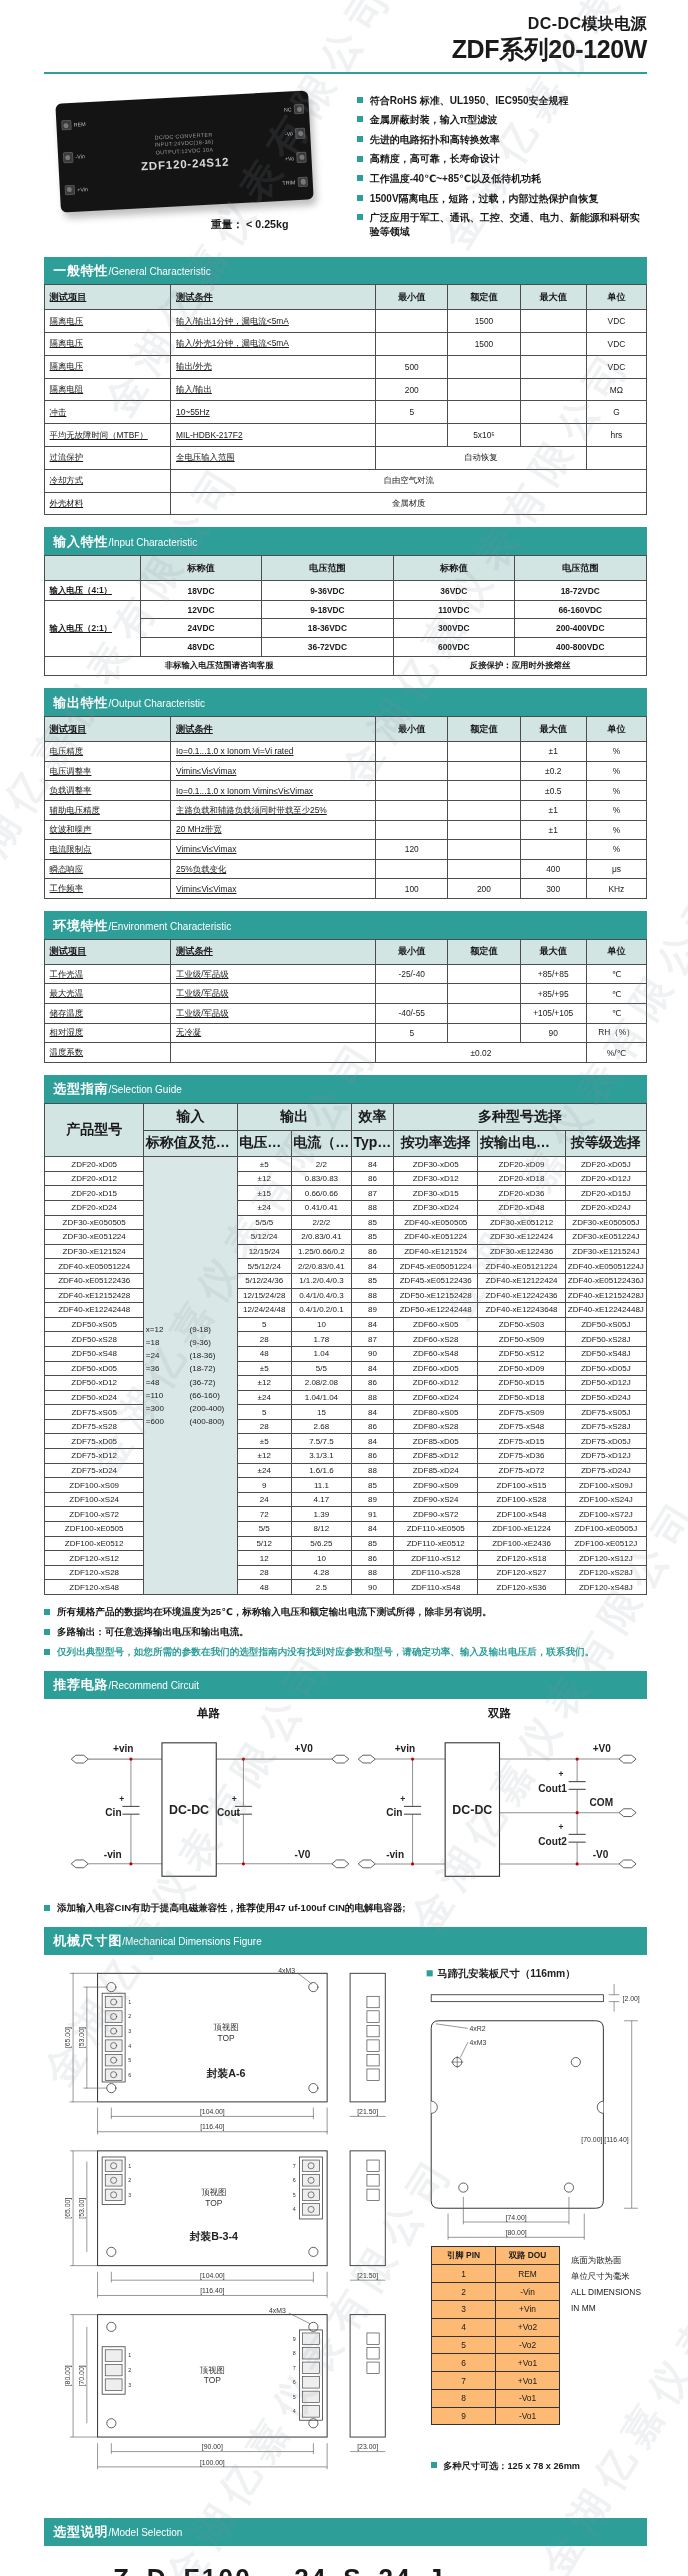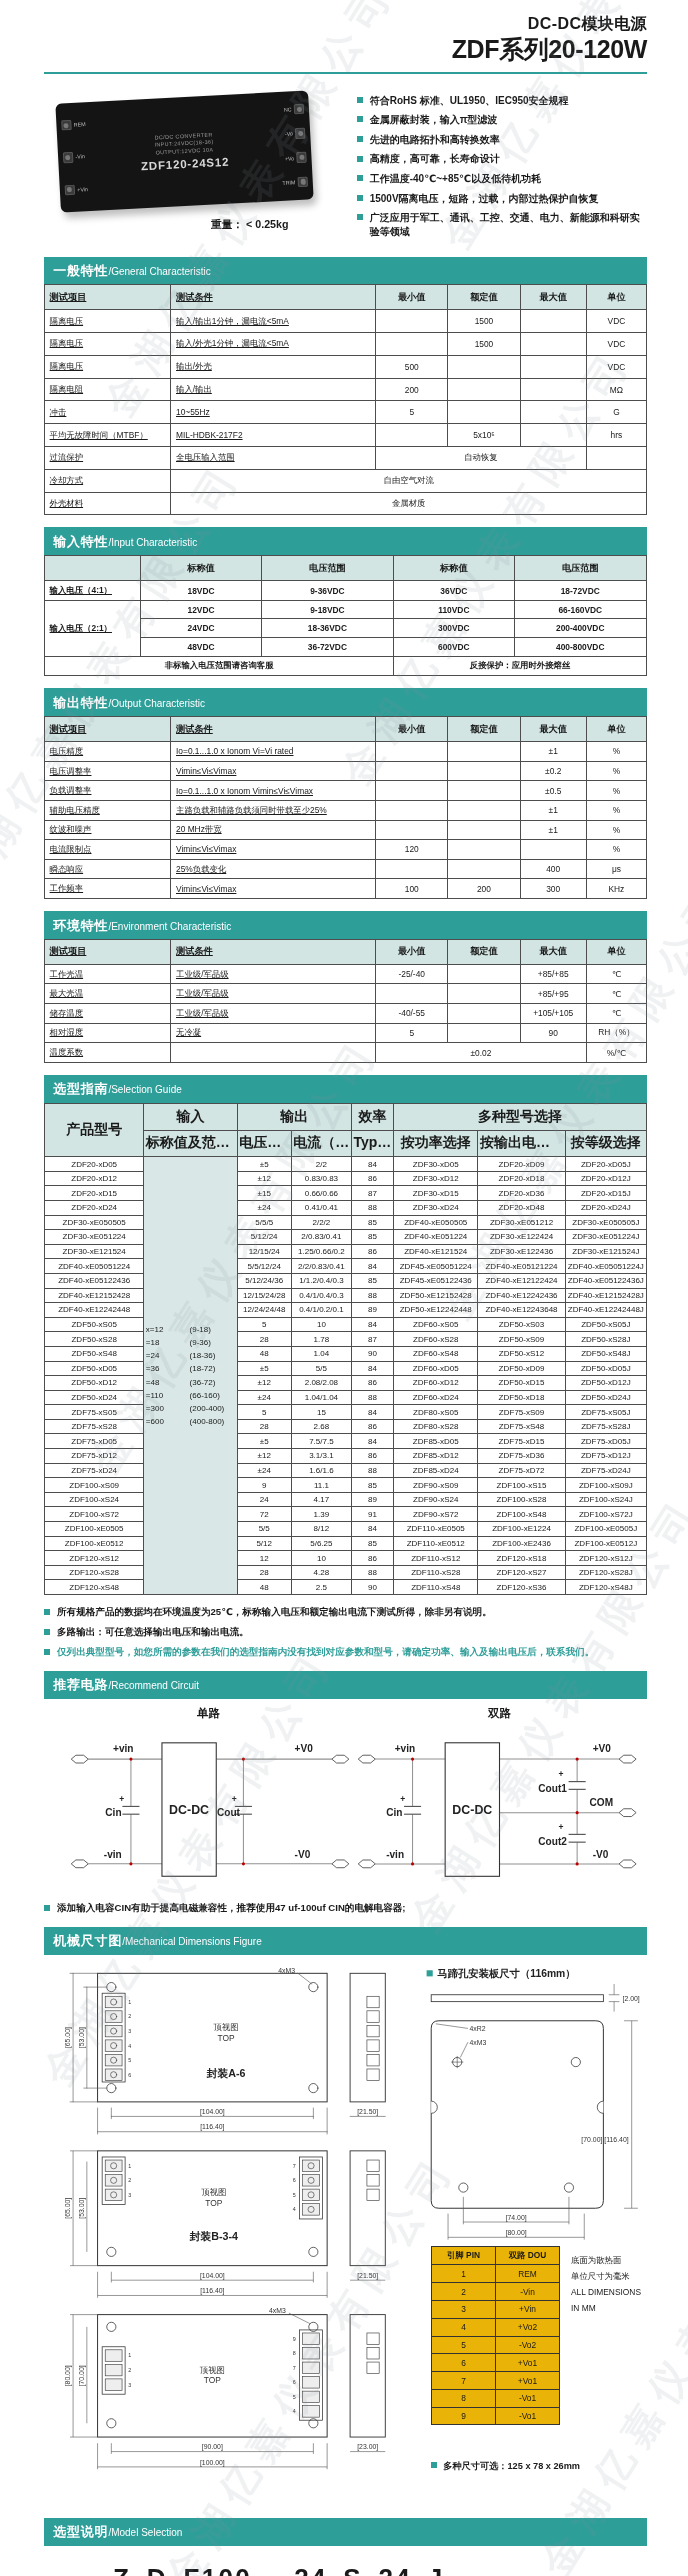--- a/index.html
+++ b/index.html
@@ -58,21 +58,21 @@
   .note-line.accent span:last-child{color:#2e9e99;}
   .notes{margin:10.7px 0 1.5px;}
   
   .circuits{display:flex;justify-content:flex-end;margin-top:3px;}
   .circ-title{text-align:center;font-size:11.5px;font-weight:bold;margin:4.6px 0 0;}
   svg text{font-family:"Liberation Sans","DejaVu Sans",sans-serif;}
   
   .mech{position:relative;height:545px;margin-top:6.1px;}
   .mech svg.draw{position:absolute;left:0;top:0;}
   .pin-tbl{position:absolute;left:387px;top:285px;width:129px;border-collapse:collapse;table-layout:fixed;}
-  .pin-tbl th,.pin-tbl td{border:0.8px solid #333;font-size:8.4px;text-align:center;padding:3.4px 1.5px;background:#eab308;}
+  .pin-tbl th,.pin-tbl td{border:0.8px solid #333;font-size:8.4px;text-align:center;padding:3.4px 1.5px;background:#fdba74;}
   .mech-notes{position:absolute;left:527px;top:292px;width:78px;font-size:8.4px;line-height:1.9;}
   .size-note{position:absolute;left:387px;top:499px;display:flex;gap:6.1px;font-size:9.2px;font-weight:bold;}
   .size-note .sq{margin-top:2.3px;}
   
   .model-area{position:relative;height:246px;margin-top:7.7px;}
   .model-code{position:absolute;left:69px;top:9.2px;font-size:26px;font-weight:bold;letter-spacing:2.3px;word-spacing:6.1px;}
   .model-area svg{position:absolute;left:0;top:0;}
 </style>
 </head>
 <body>

